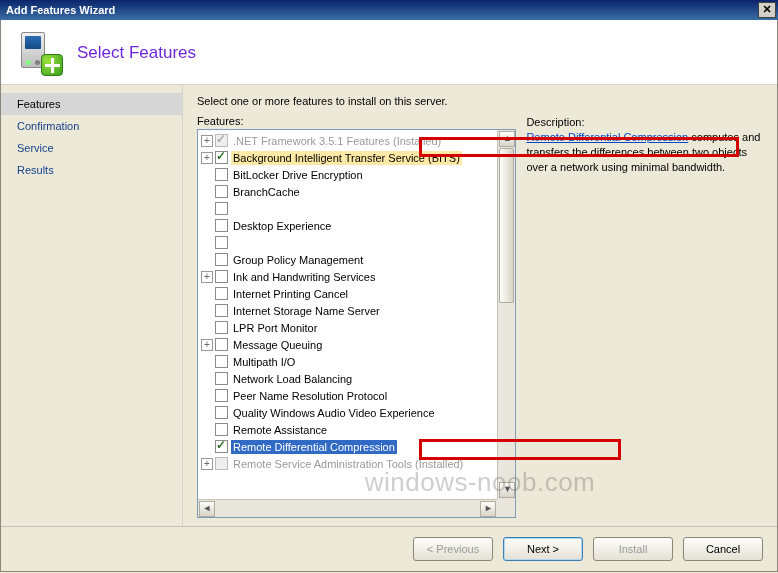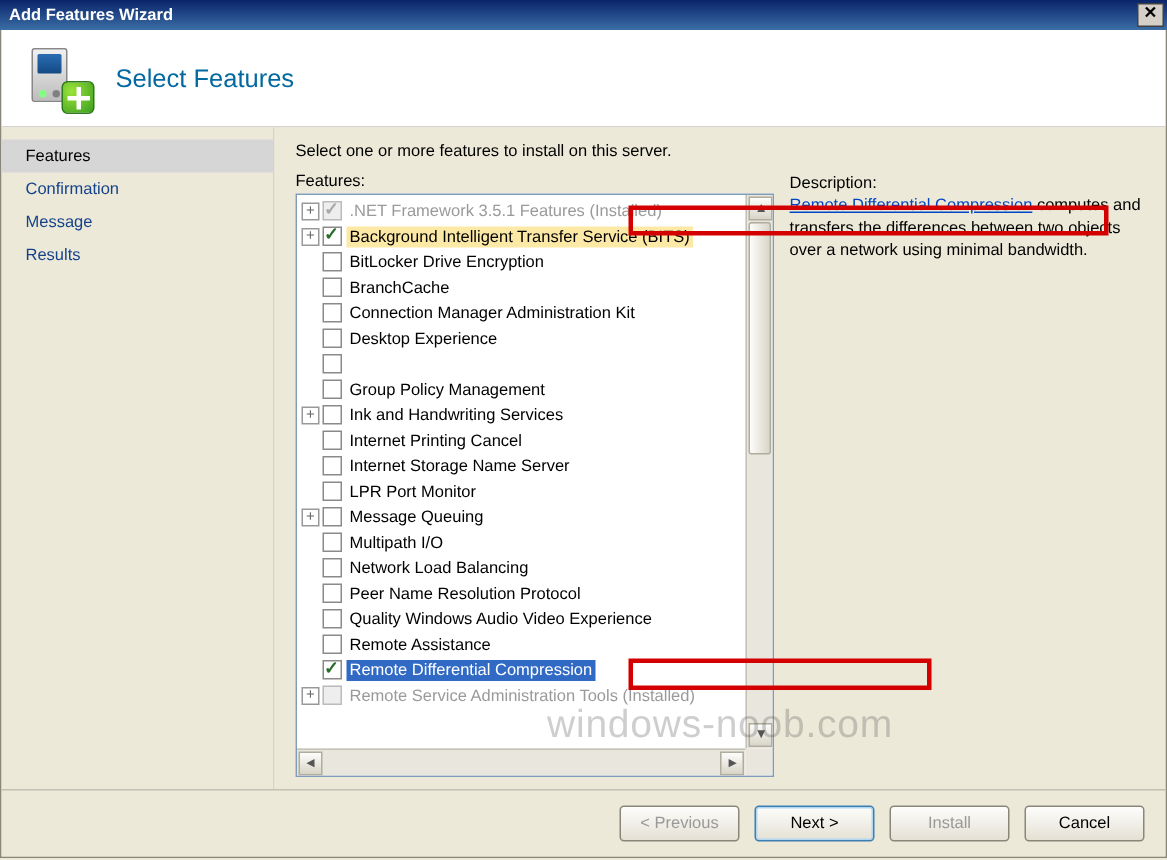--- a/index.html
+++ b/index.html
@@ -115,21 +115,21 @@
   .header .plus-badge:before {
     left: 9px; top: 3px; width: 3px; height: 15px;
   }
   .header .plus-badge:after {
     top: 9px; left: 3px; height: 3px; width: 15px;
   }
   .header h1 {
     font-size: 17px;
     font-weight: normal;
     margin: 0;
-    color: #0369a1;
+    color: #6d28d9;
   }
 
   
   .main {
     flex: 1;
     display: flex;
     min-height: 0;
   }
 
   
@@ -369,21 +369,21 @@
       <div class="server-box"></div>
       <div class="plus-badge"></div>
     </div>
     <h1>Select Features</h1>
   </div>
 
   <div class="main">
     <div class="sidebar" id="sidebar">
         <div class="step active">Features</div>
         <div class="step">Confirmation</div>
-        <div class="step">Message</div>
+        <div class="step">Service</div>
         <div class="step">Results</div>
       </div>
 
     <div class="content">
       <p class="instr">Select one or more features to install on this server.</p>
 
       <div class="feat-row">
         <div class="feat-col">
           <p class="col-label">Features:</p>
           <div class="tree-wrap">
@@ -404,21 +404,20 @@
                   <span class="label">BitLocker Drive Encryption</span>
                 </div>
                 <div class="tree-item">
                   <span class="expander">+</span>
                   <span class="chk"></span>
                   <span class="label">BranchCache</span>
                 </div>
                 <div class="tree-item">
                   <span class="expander">+</span>
                   <span class="chk"></span>
-                  <span class="label">Connection Manager Administration Kit</span>
                 </div>
                 <div class="tree-item">
                   <span class="expander">+</span>
                   <span class="chk"></span>
                   <span class="label">Desktop Experience</span>
                 </div>
                 <div class="tree-item">
                   <span class="expander">+</span>
                   <span class="chk"></span>
                 </div>

